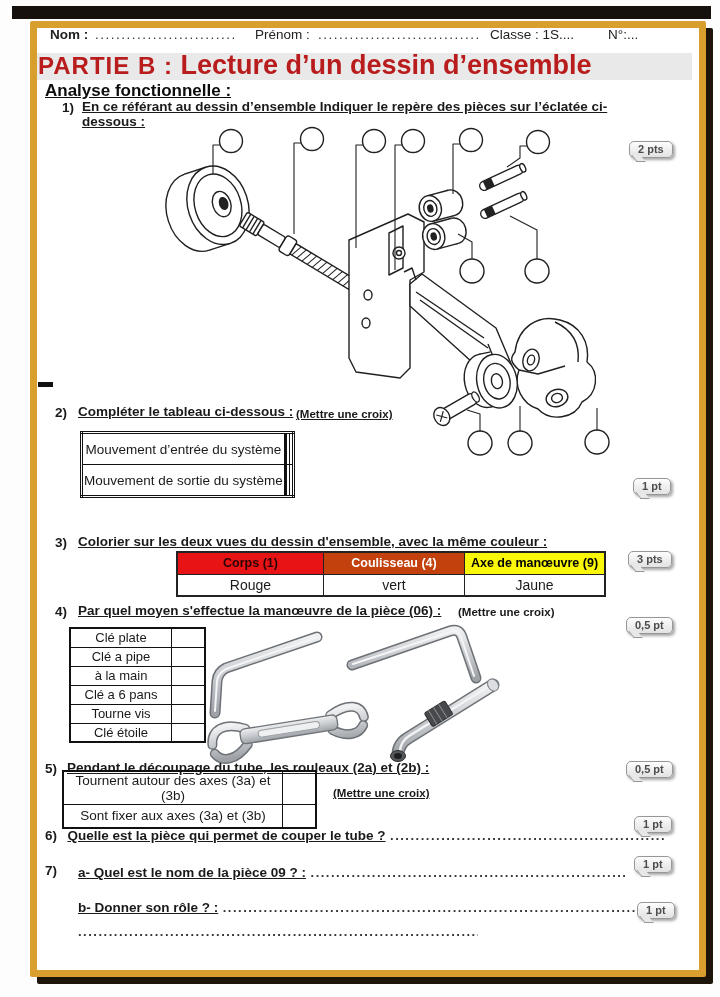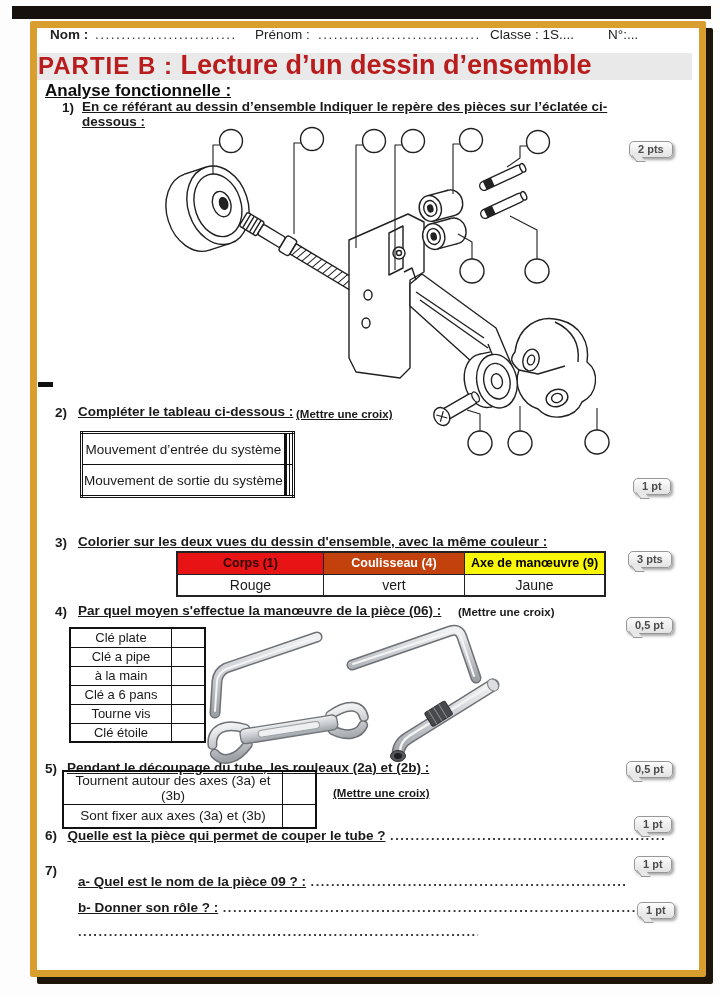--- a/index.html
+++ b/index.html
@@ -346,21 +346,21 @@
   </table>
 
 <div class="abs" style="left:45px;top:826px;width:580px;white-space:nowrap;">
   <span class="qnum">6)</span>
   <span class="qtext" style="margin-left:6px;">Quelle est la pièce qui permet de couper le tube ?</span>
   <span class="ansline dots">......................................................</span>
 </div>
 <div class="abs badge" style="left:634px;top:816px;">1 pt</div>
 
 <span class="abs qnum" style="left:45px;top:863px;">7)</span>
-<div class="abs" style="left:78px;top:863px;width:560px;white-space:nowrap;margin-top:9px;">
+<div class="abs" style="left:78px;top:863px;width:560px;white-space:nowrap;">
   <span class="qtext">a- Quel est le nom de la pièce 09 ? :</span>
   <span class="ansline dots">..............................................................</span>
 </div>
 <div class="abs badge" style="left:634px;top:856px;">1 pt</div>
 <div class="abs" style="left:78px;top:898px;width:560px;white-space:nowrap;overflow:hidden;">
   <span class="qtext">b- Donner son rôle ? :</span>
   <span class="ansline dots">..........................................................................................................................</span>
 </div>
 <div class="abs badge" style="left:637px;top:902px;">1 pt</div>
 <div class="abs ansline dots" style="left:78px;top:924px;width:400px;white-space:nowrap;overflow:hidden;">....................................................................................................</div>

